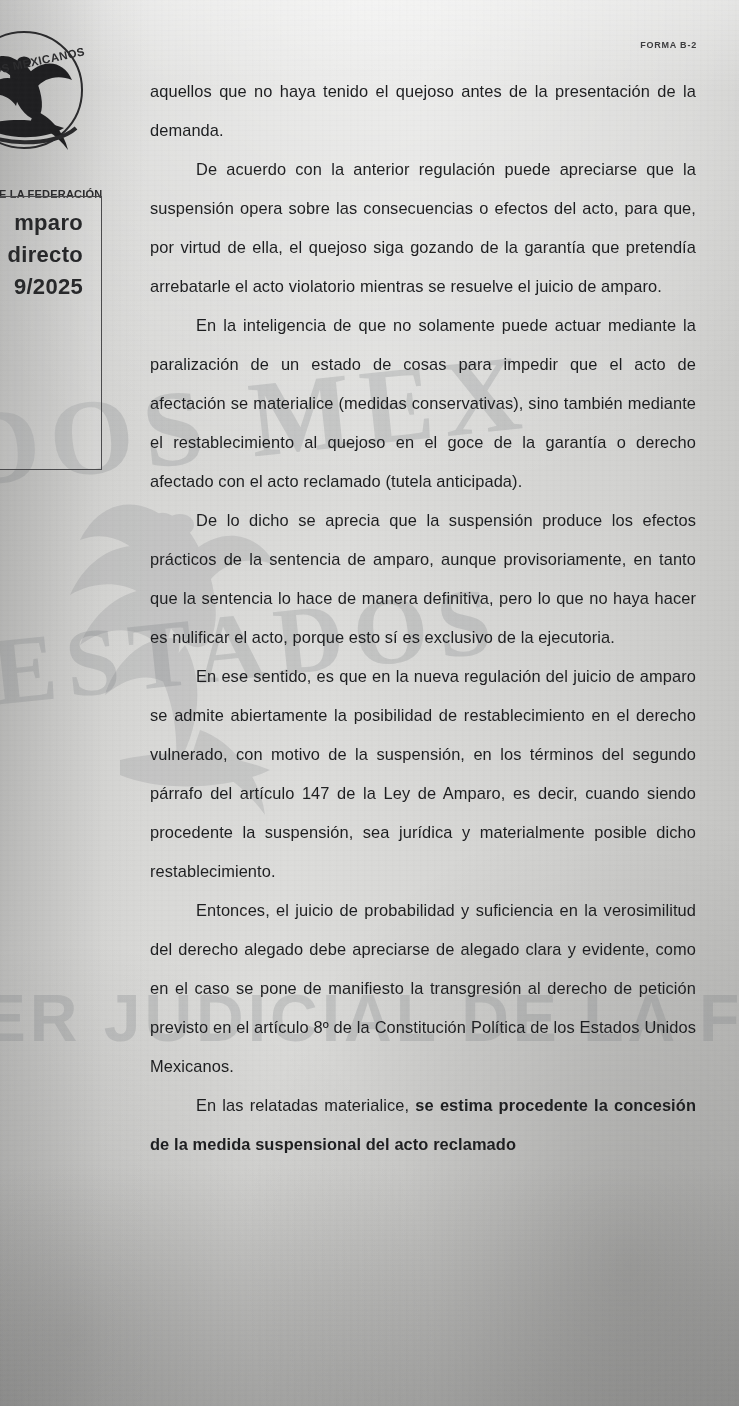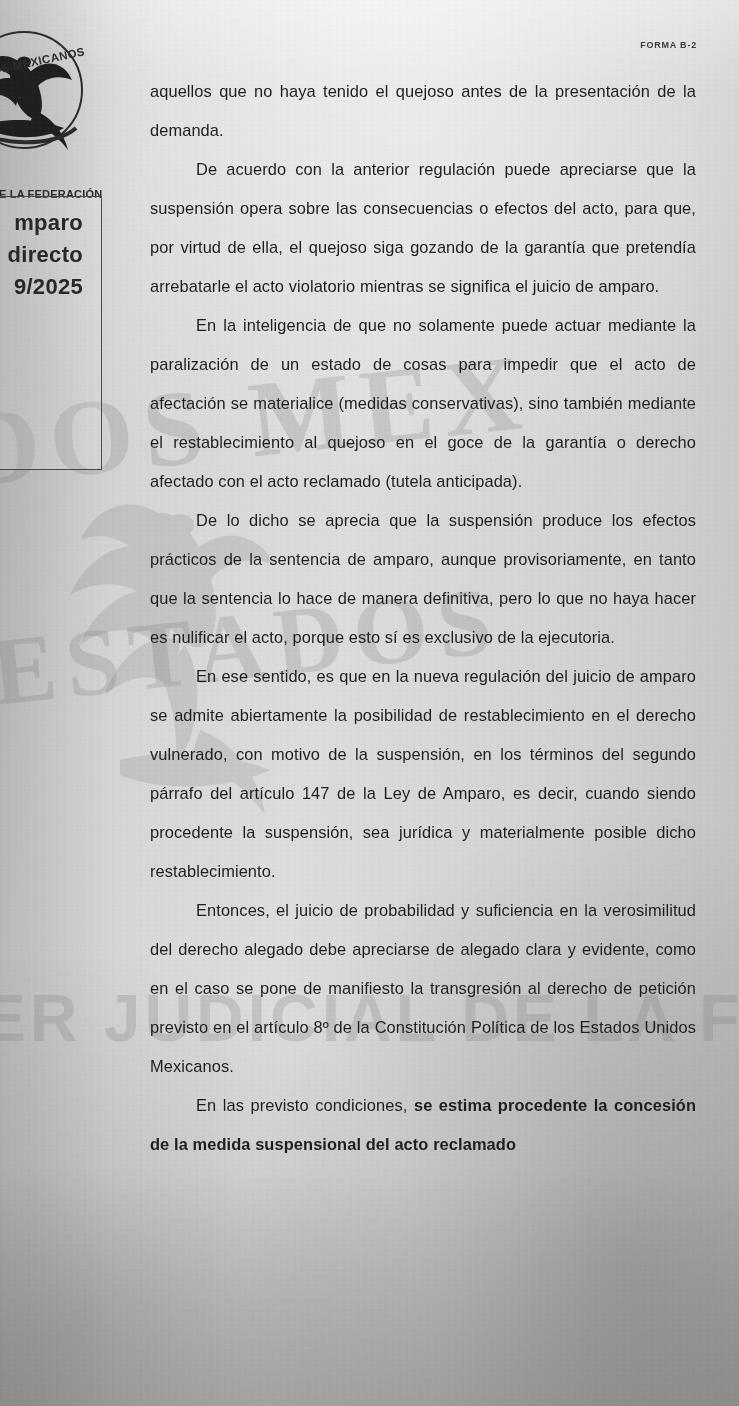--- a/index.html
+++ b/index.html
@@ -231,22 +231,22 @@
   <div class="form-code">FORMA B-2</div>
 
   <div class="case-box">
     <div class="line">mparo</div>
     <div class="line">directo</div>
     <div class="line">9/2025</div>
   </div>
 
   <div class="body-text">
     <p class="noindent">aquellos que no haya tenido el quejoso antes de la presentación de la demanda.</p>
-    <p>De acuerdo con la anterior regulación puede apreciarse que la suspensión opera sobre las consecuencias o efectos del acto, para que, por virtud de ella, el quejoso siga gozando de la garantía que pretendía arrebatarle el acto violatorio mientras se significa el juicio de amparo.</p>
+    <p>De acuerdo con la anterior regulación puede apreciarse que la suspensión opera sobre las consecuencias o efectos del acto, para que, por virtud de ella, el quejoso siga gozando de la garantía que pretendía arrebatarle el acto violatorio mientras se resuelve el juicio de amparo.</p>
     <p>En la inteligencia de que no solamente puede actuar mediante la paralización de un estado de cosas para impedir que el acto de afectación se materialice (medidas conservativas), sino también mediante el restablecimiento al quejoso en el goce de la garantía o derecho afectado con el acto reclamado (tutela anticipada).</p>
     <p>De lo dicho se aprecia que la suspensión produce los efectos prácticos de la sentencia de amparo, aunque provisoriamente, en tanto que la sentencia lo hace de manera definitiva, pero lo que no haya hacer es nulificar el acto, porque esto sí es exclusivo de la ejecutoria.</p>
     <p>En ese sentido, es que en la nueva regulación del juicio de amparo se admite abiertamente la posibilidad de restablecimiento en el derecho vulnerado, con motivo de la suspensión, en los términos del segundo párrafo del artículo 147 de la Ley de Amparo, es decir, cuando siendo procedente la suspensión, sea jurídica y materialmente posible dicho restablecimiento.</p>
     <p>Entonces, el juicio de probabilidad y suficiencia en la verosimilitud del derecho alegado debe apreciarse de alegado clara y evidente, como en el caso se pone de manifiesto la transgresión al derecho de petición previsto en el artículo 8º de la Constitución Política de los Estados Unidos Mexicanos.</p>
-    <p><span>En las previsto condiciones, </span><b>se estima procedente la concesión de la medida suspensional del acto reclamado</b></p>
+    <p><span>En las relatadas materialice, </span><b>se estima procedente la concesión de la medida suspensional del acto reclamado</b></p>
   </div>
 
   <div class="grain"></div>
 </div>
 
 </body></html>

